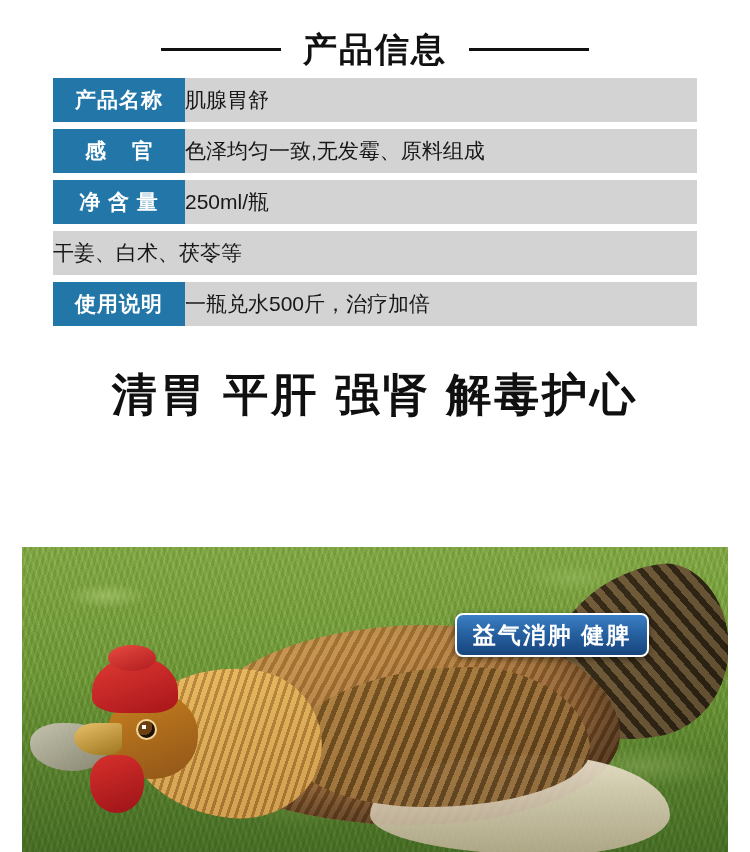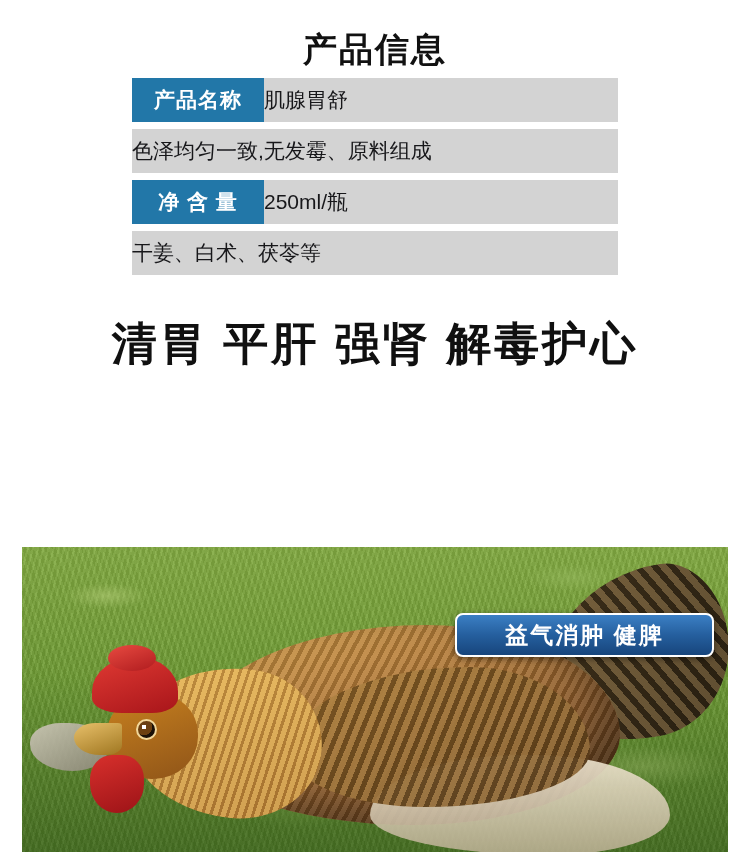--- a/index.html
+++ b/index.html
@@ -22,40 +22,39 @@
 
   
   .header {
     display: flex;
     align-items: center;
     justify-content: center;
     gap: 22px;
     padding-top: 42px;
     height: 56px;
     box-sizing: border-box;
-    flex-direction: column;
   }
   .header .rule {
     width: 120px;
     height: 3px;
     background: #111111;
   }
   .header .title {
     font-size: 34px;
     font-weight: bold;
     color: #111111;
     letter-spacing: 2px;
     line-height: 1;
     white-space: nowrap;
   }
 
   
   .info-table {
     margin: 22px auto 0 auto;
-    width: 486px;
+    width: 644px;
     display: flex;
     flex-direction: column;
     gap: 7px;
   }
   .info-row {
     display: flex;
     align-items: stretch;
     height: 44px;
     background: #d3d3d3;
   }
@@ -260,21 +259,21 @@
     height: 58px;
     border-radius: 45% 45% 55% 55%;
     background: linear-gradient(160deg, #d8302c, #9c1317);
   }
 
   
   .badge {
     position: absolute;
     left: 455px;
     top: 613px;
-    width: 259px;
+    width: 194px;
     height: 44px;
     border-radius: 8px;
     background: linear-gradient(180deg, #3b7fc4 0%, #255f9e 50%, #17457c 100%);
     border: 2px solid #ffffff;
     box-shadow: 0 2px 6px rgba(0,0,0,0.45);
     display: flex;
     align-items: center;
     justify-content: center;
     box-sizing: border-box;
   }
@@ -298,32 +297,37 @@
   </div>
 
   <div class="info-table">
 
     <div class="info-row">
       <div class="info-label">产品名称</div>
       <div class="info-value">肌腺胃舒</div>
     </div>
 
     <div class="info-row">
+      <div class="info-label spaced">感  官</div>
       <div class="info-value">色泽均匀一致,无发霉、原料组成</div>
     </div>
 
     <div class="info-row">
       <div class="info-label">净 含 量</div>
       <div class="info-value">250ml/瓶</div>
     </div>
 
     <div class="info-row">
       <div class="info-value">干姜、白术、茯苓等</div>
     </div>
 
+    <div class="info-row">
+      <div class="info-label">使用说明</div>
+      <div class="info-value">一瓶兑水500斤，治疗加倍</div>
+    </div>
 
 
   </div>
 
   <div class="slogan">清胃 平肝 强肾 解毒护心</div>
 
   <div class="photo">
     <div class="grass"></div>
     <div class="grass-dark"></div>
     <div class="stone"></div>

